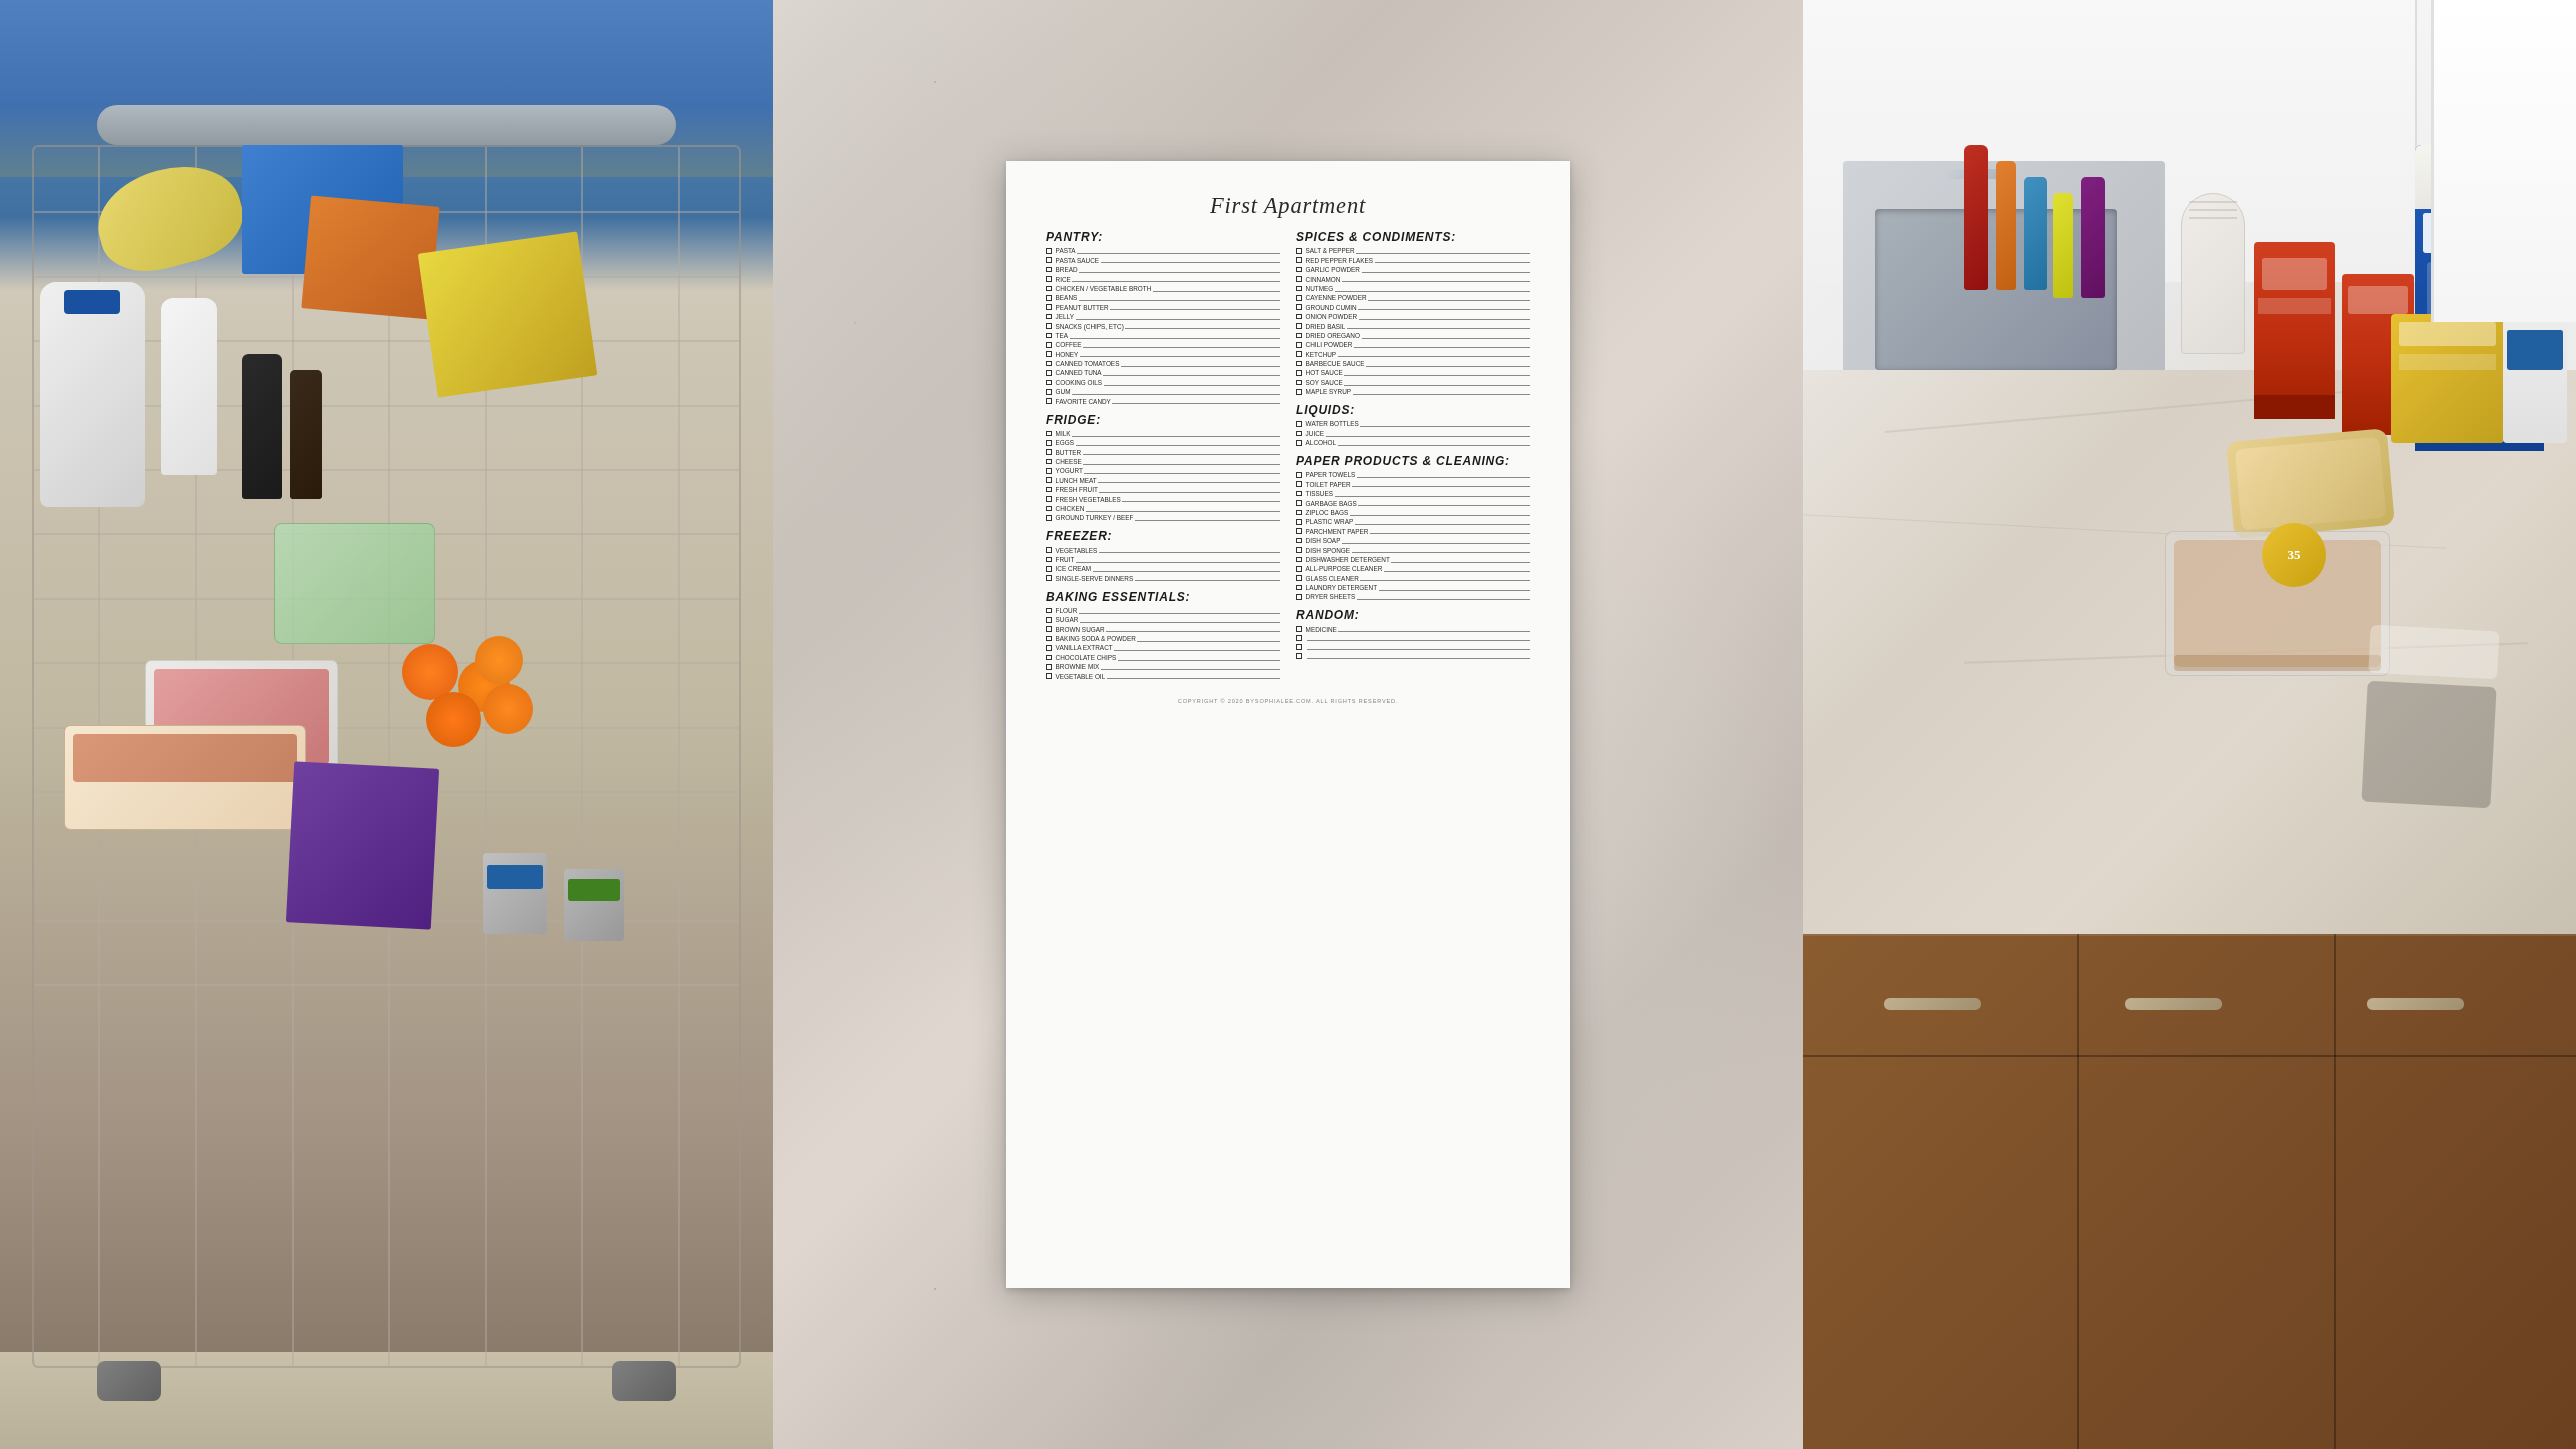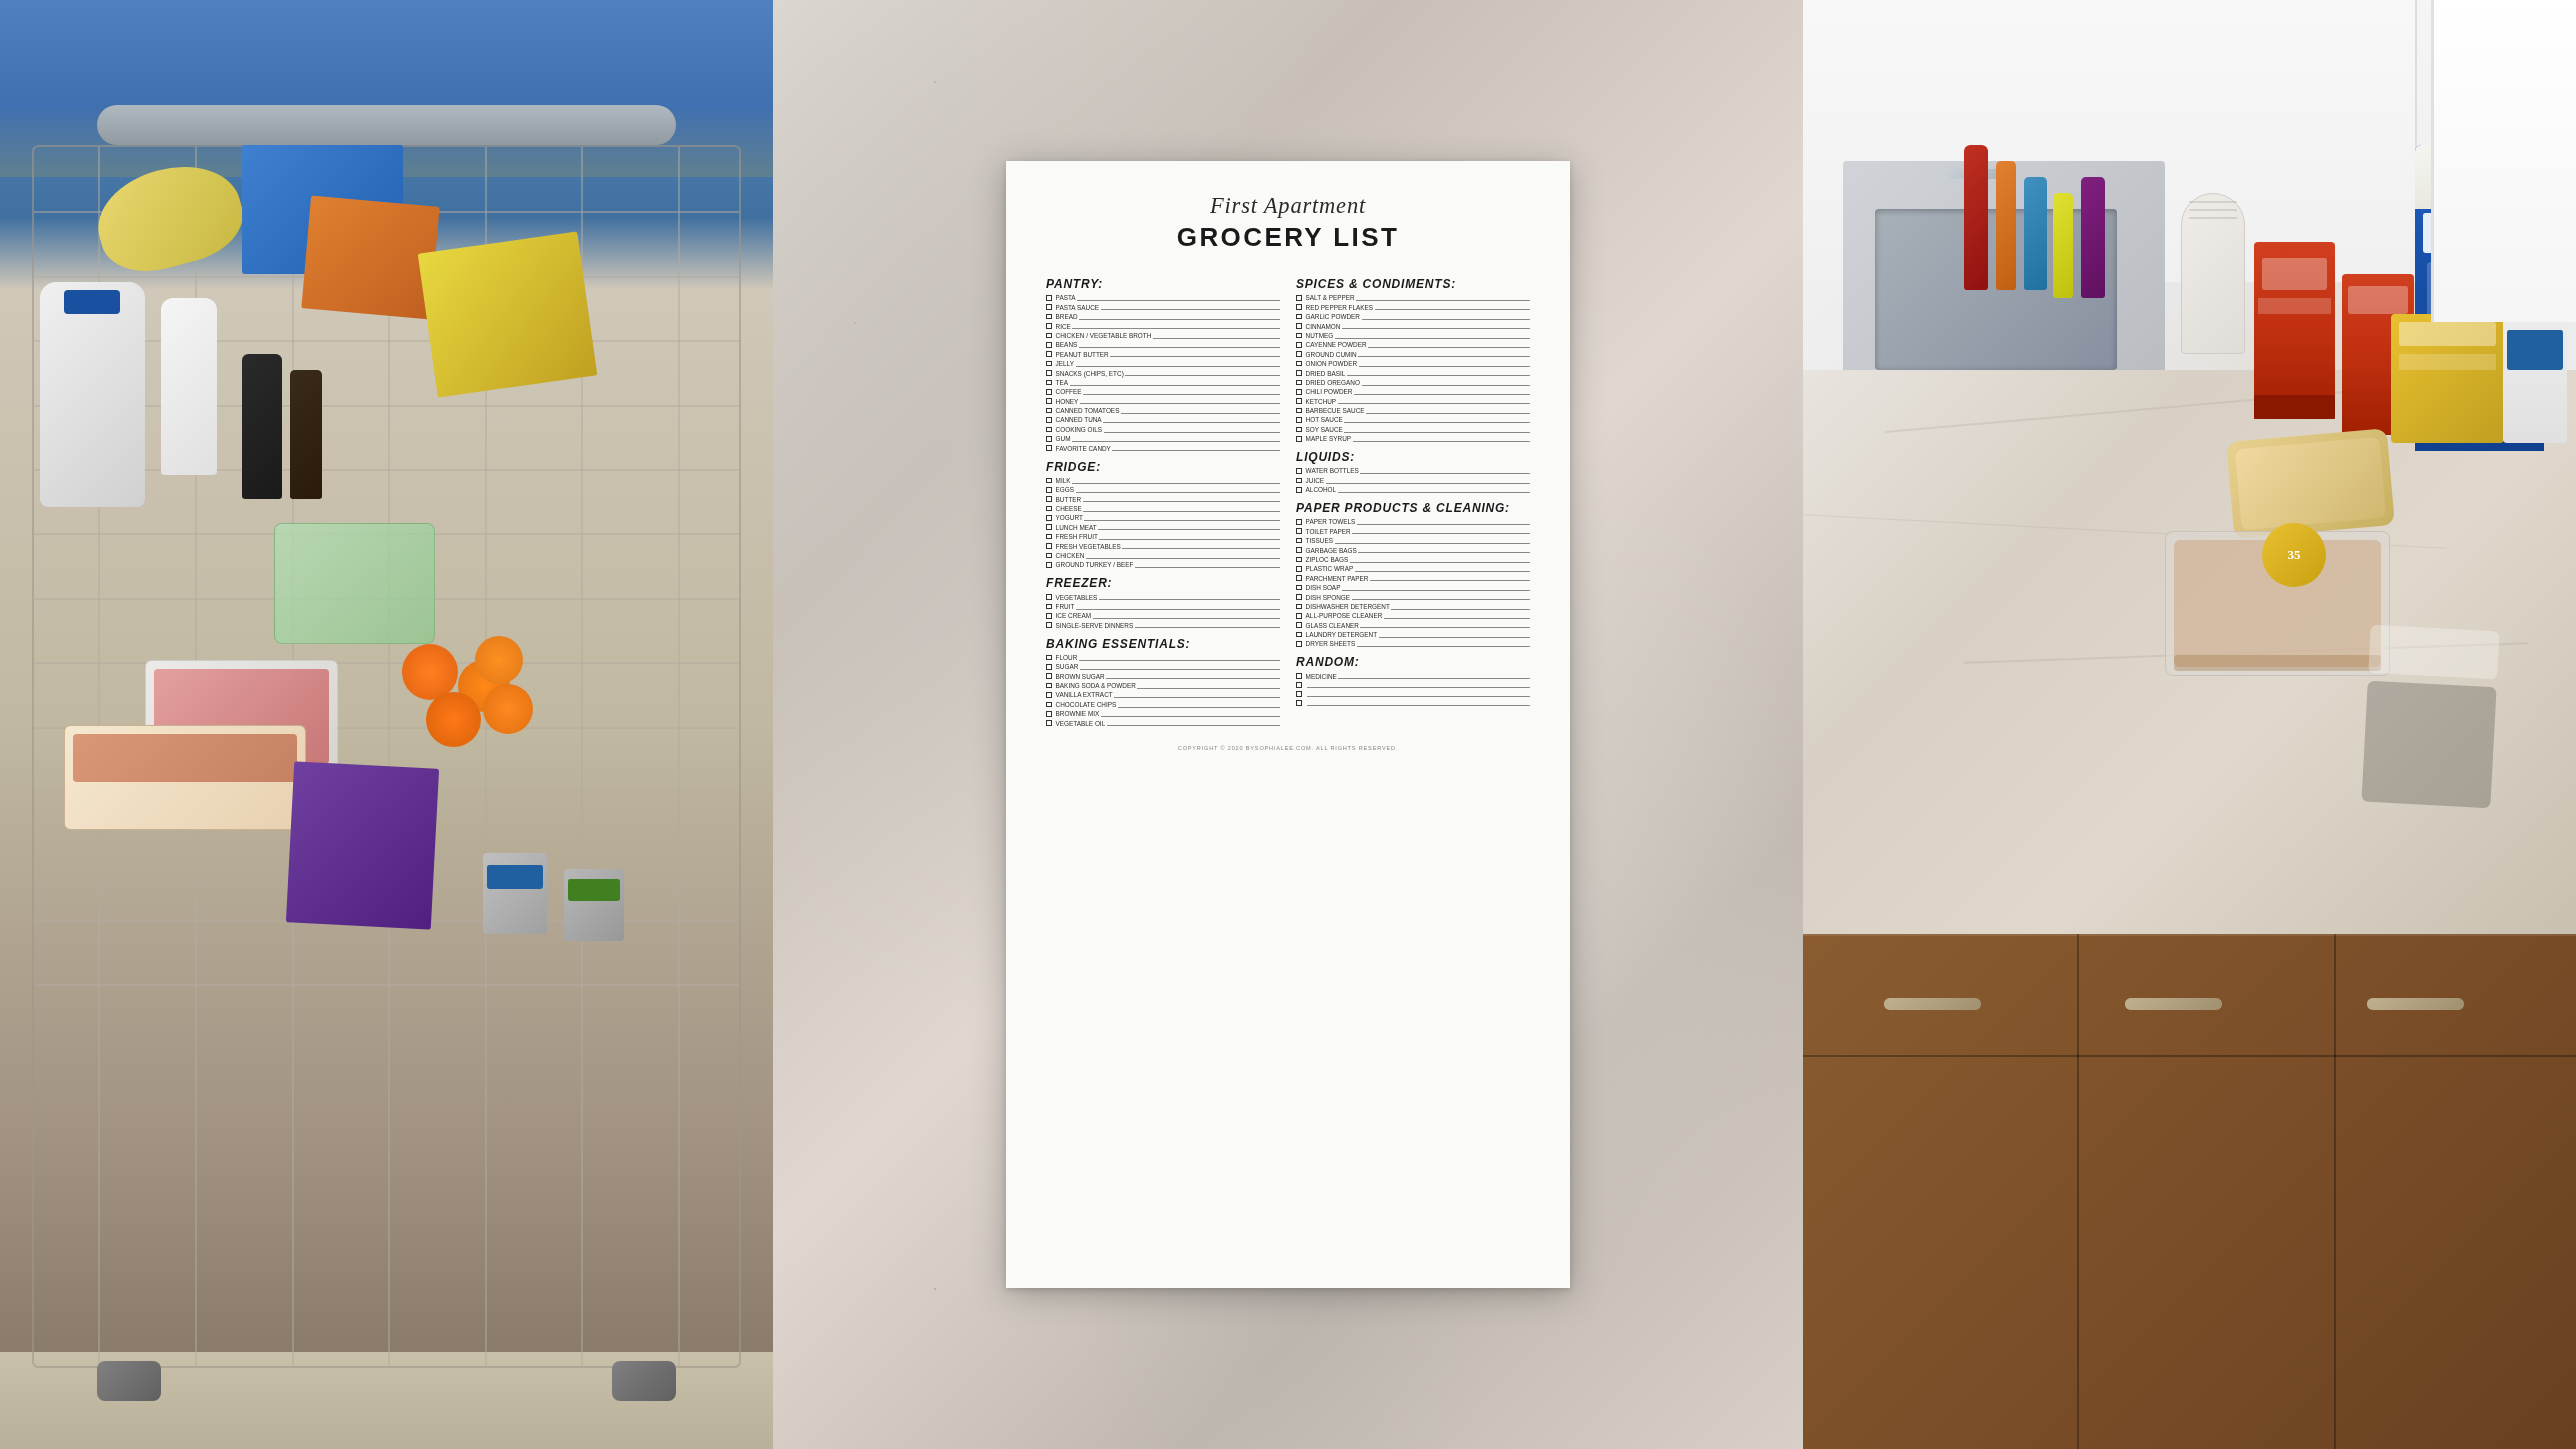--- a/index.html
+++ b/index.html
@@ -279,21 +279,20 @@
     <div style="position:absolute;top:966px;left:322px;width:1.6px;height:3.2px;background:#888;border-radius:50%;transform:rotate(20deg);"></div>
     <div style="position:absolute;top:161px;left:725px;width:3.2px;height:1.6px;background:#bbb;border-radius:50%;"></div>
     <div style="position:absolute;top:322px;left:81px;width:2.4px;height:2.4px;background:#999;border-radius:50%;"></div>
     <div style="position:absolute;top:1127px;left:564px;width:1.6px;height:1.6px;background:#aaa;border-radius:50%;"></div>
     <div style="position:absolute;top:1288px;left:161px;width:2.4px;height:1.6px;background:#888;"></div>
     <div style="position:absolute;top:403px;left:483px;width:1.6px;height:4px;background:#999;transform:rotate(30deg);"></div>
   </div>
 
   <div class="grocery-list">
     <div class="list-title-script">First Apartment</div>
-    <div class="list-title-main">GROCERY LIST</div>
 
     <div class="list-columns">
 
       <div class="list-col">
 
         <div class="list-section-title">PANTRY:</div>
         <div class="list-item">
             <span class="checkbox"></span>
             <span class="item-name">PASTA</span>
             <span class="item-line"></span>

